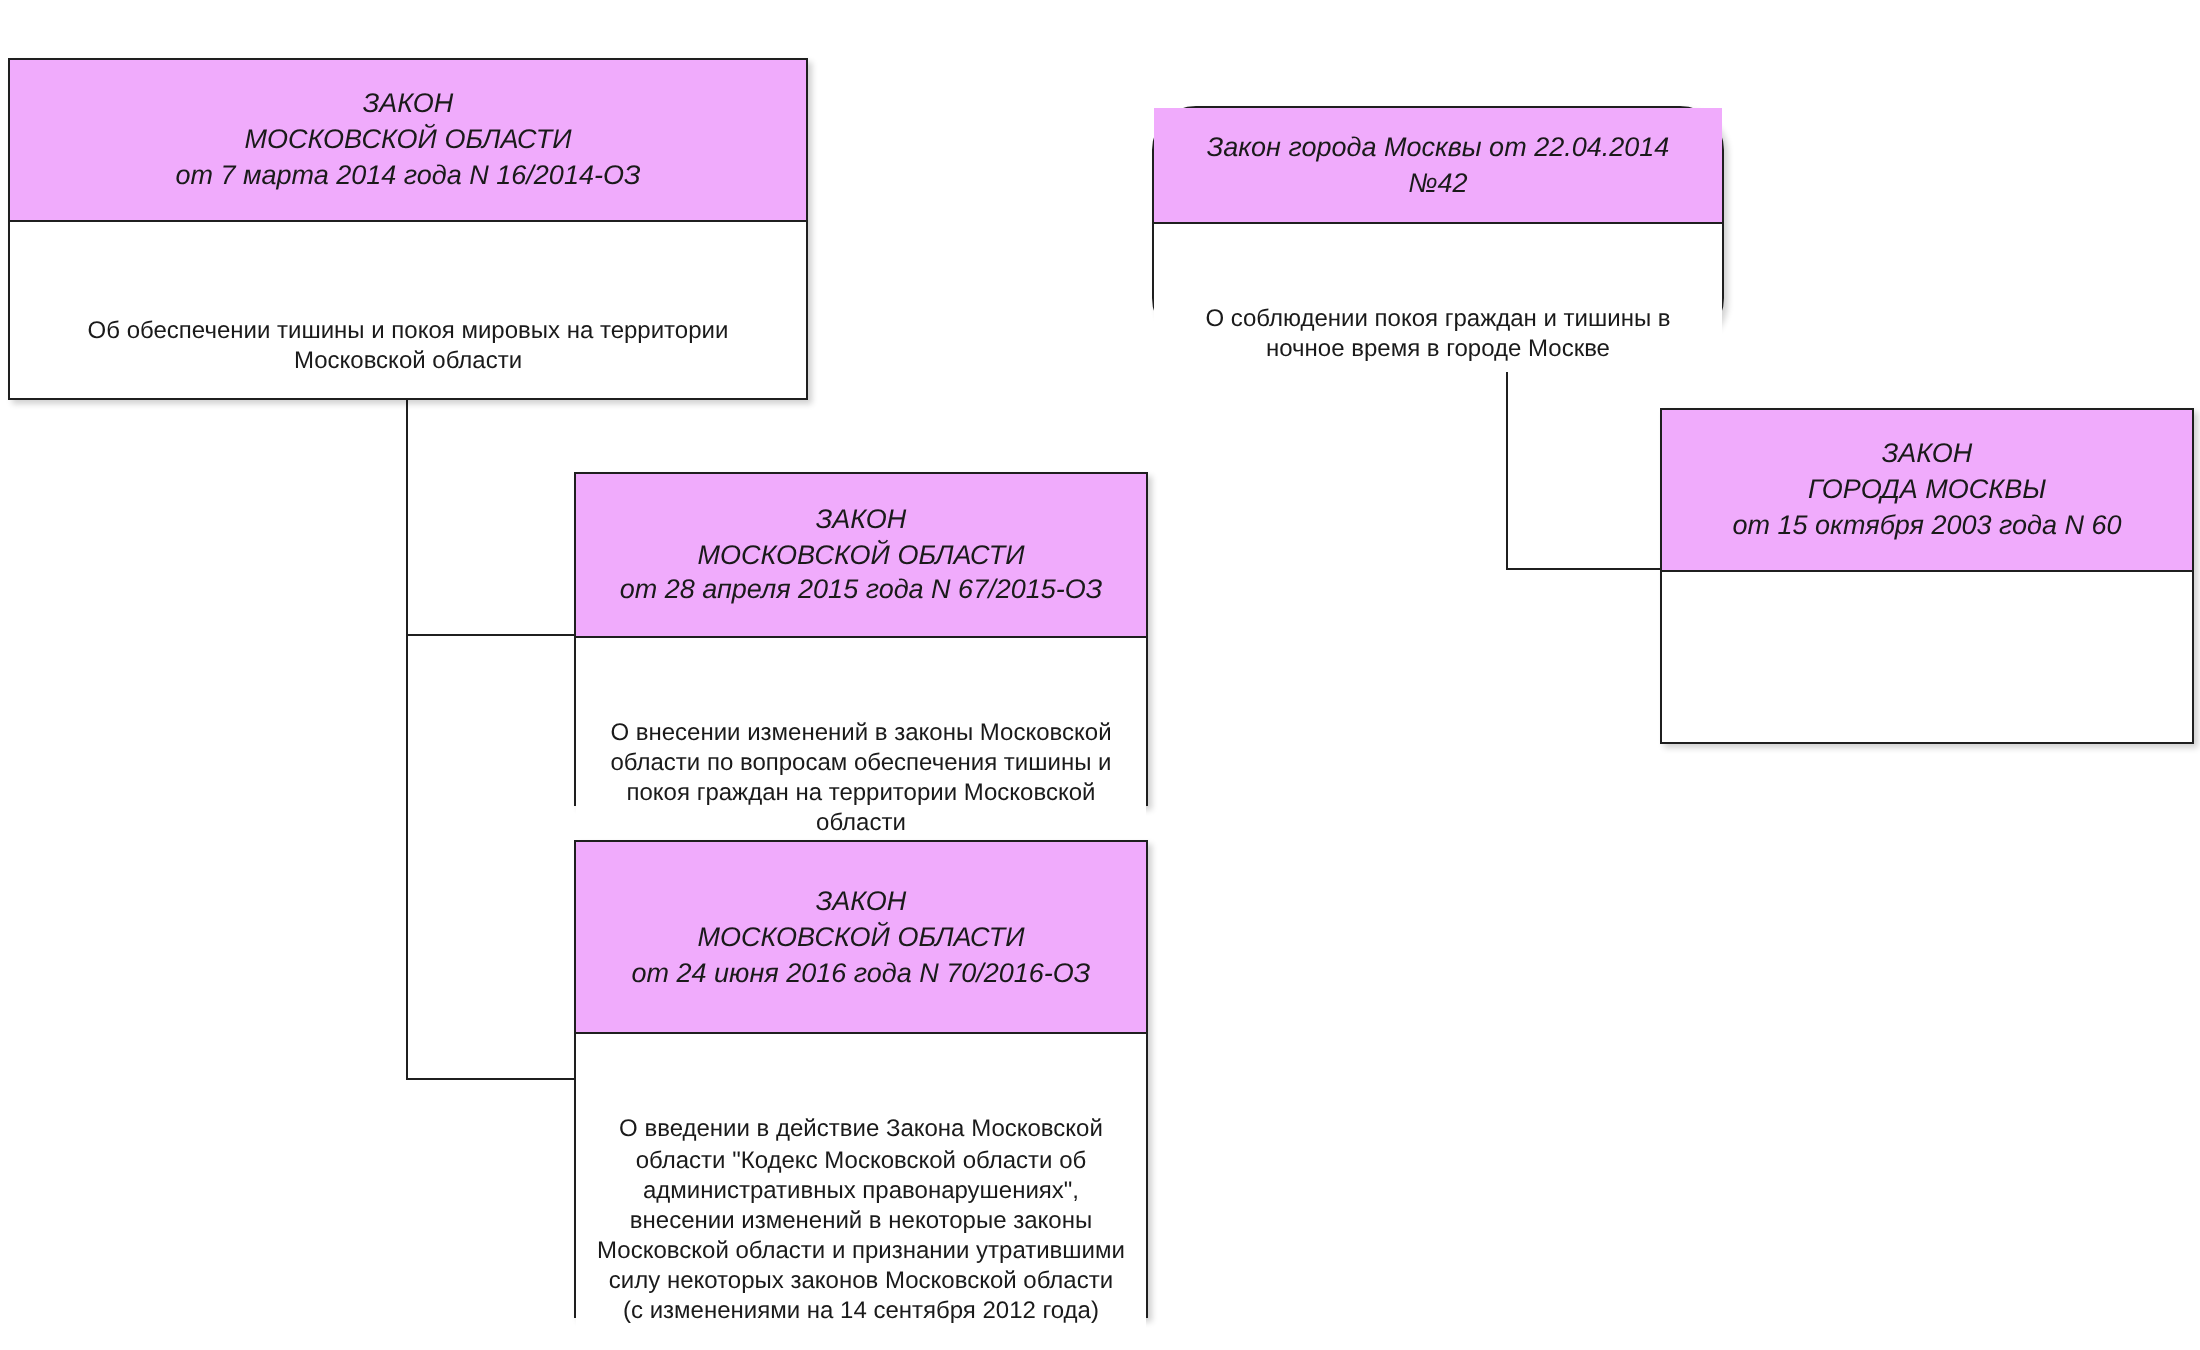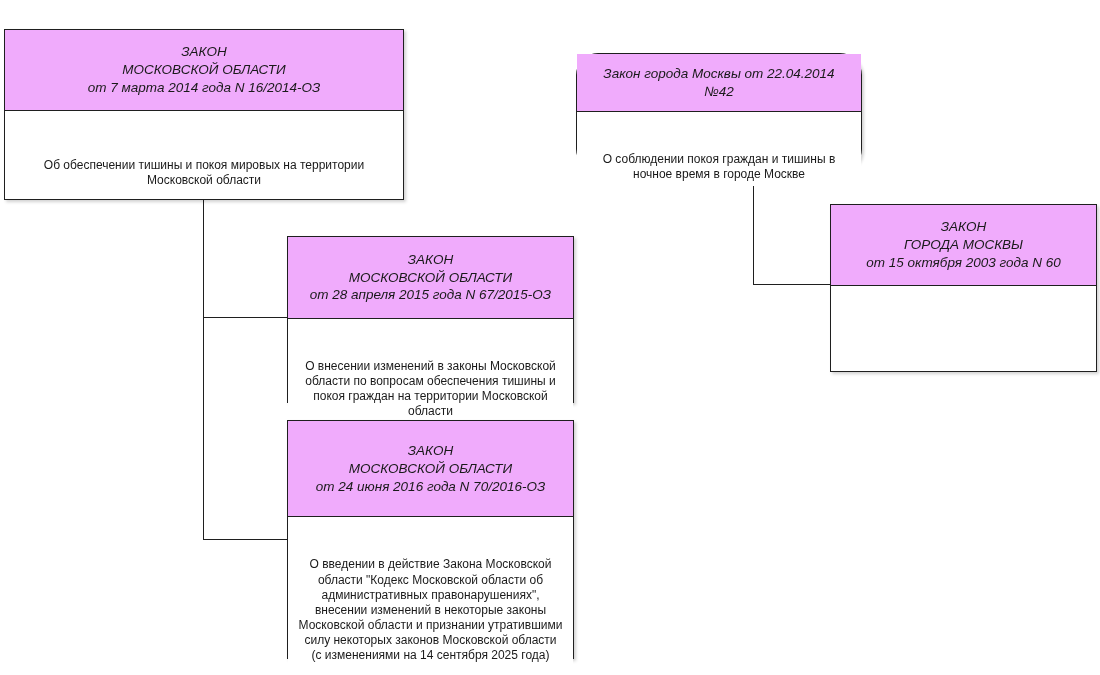--- a/index.html
+++ b/index.html
@@ -107,16 +107,16 @@
     <div class="node-header">ЗАКОН
 ГОРОДА МОСКВЫ
 от 15 октября 2003 года N 60</div>
   </div>
 
   <div class="node" id="node-mo-2016">
     <div class="node-header">ЗАКОН
 МОСКОВСКОЙ ОБЛАСТИ
 от 24 июня 2016 года N 70/2016-ОЗ</div>
     <div class="node-body">О введении в действие Закона Московской области "Кодекс Московской области об административных правонарушениях", внесении изменений в некоторые законы Московской области и признании утратившими силу некоторых законов Московской области
-(с изменениями на 14 сентября 2025 года)</div>
+(с изменениями на 14 сентября 2012 года)</div>
   </div>
 
 </div>
 
 </body></html>

